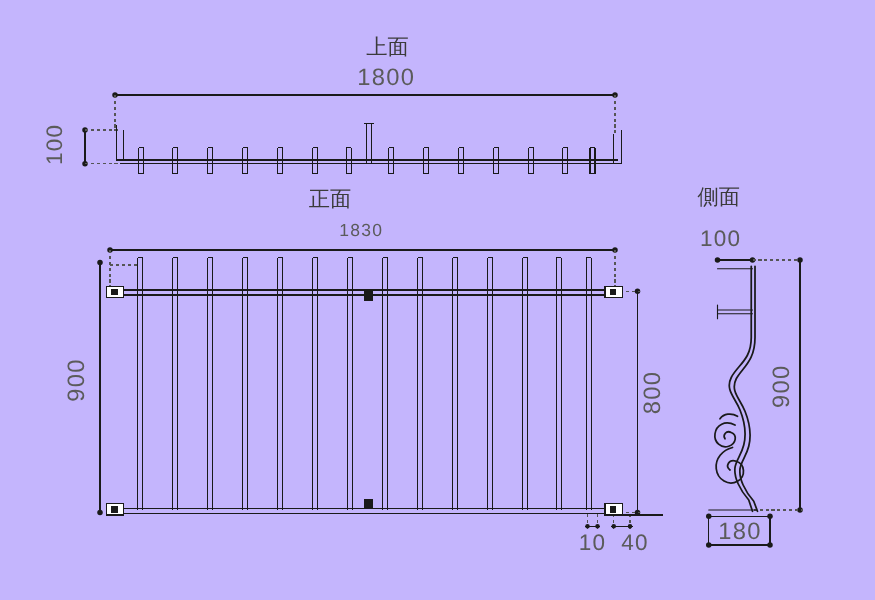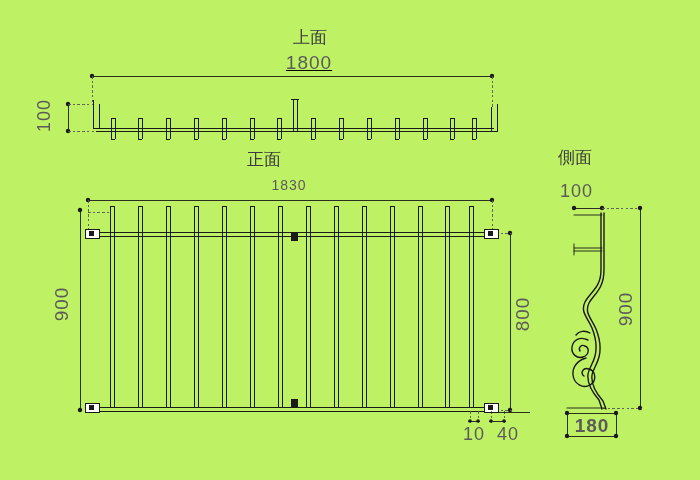--- a/index.html
+++ b/index.html
@@ -8,21 +8,21 @@
     padding: 0;
     background: #ffffff;
   }
   body {
     font-family: "Liberation Sans", "DejaVu Sans", sans-serif;
   }
   #sheet {
     position: relative;
     width: 700px;
     height: 480px;
-    background: #bef264;
+    background: #c4b5fd;
     overflow: hidden;
   }
   #sheet svg {
     position: absolute;
     left: 0;
     top: 0;
     display: block;
   }
   .solid {
     stroke: #1a1a1a;
@@ -404,21 +404,21 @@
           C 585 330, 579 331, 576 335"></path>
       </g>
     </g>
 
   </svg>
 
   <div style="position:absolute; left:0; top:26px; width:700px; text-align:center;">
     <span style="font-size:17px; color:#3b3b3b; font-family:'DejaVu Sans','Liberation Sans',sans-serif; position:relative; left:-40px;">上面</span>
   </div>
 
-  <div style="position:absolute; left:0; top:52px; width:700px; text-align:center;text-decoration:underline;">
+  <div style="position:absolute; left:0; top:52px; width:700px; text-align:center;">
     <span style="font-size:19px; color:#5b5b5b; font-family:'Liberation Sans',sans-serif; letter-spacing:1px; position:relative; left:-41px;">1800</span>
   </div>
 
   <div style="position:absolute; left:24px; top:99px; width:40px; height:40px;">
     <span style="display:inline-block; transform:rotate(-90deg); transform-origin:center; font-size:18px; color:#5b5b5b; font-family:'Liberation Sans',sans-serif; letter-spacing:1px; position:absolute; left:-6px; top:6px; width:52px; text-align:center;">100</span>
   </div>
 
   <div style="position:absolute; left:0; top:148px; width:648px; text-align:center;">
     <span style="font-size:17px; color:#3b3b3b; font-family:'DejaVu Sans','Liberation Sans',sans-serif; position:relative; left:-60px;">正面</span>
   </div>
@@ -449,16 +449,16 @@
 
   <div style="position:absolute; left:560px; top:181px; width:60px; text-align:left;">
     <span style="font-size:18px; color:#5b5b5b; font-family:'Liberation Sans',sans-serif; letter-spacing:1px;">100</span>
   </div>
 
   <div style="position:absolute; left:608px; top:290px; width:40px; height:50px;">
     <span style="display:inline-block; transform:rotate(-90deg); transform-origin:center; font-size:19px; color:#5b5b5b; font-family:'Liberation Sans',sans-serif; letter-spacing:1px; position:absolute; left:-14px; top:8px; width:64px; text-align:center;">900</span>
   </div>
 
   <div style="position:absolute; left:563px; top:415px; width:58px; text-align:center;">
-    <span style="font-size:19px; color:#5b5b5b; font-family:'Liberation Sans',sans-serif; letter-spacing:1px;font-weight:bold;">180</span>
+    <span style="font-size:19px; color:#5b5b5b; font-family:'Liberation Sans',sans-serif; letter-spacing:1px;">180</span>
   </div>
 
 </div>
 
 </body></html>

